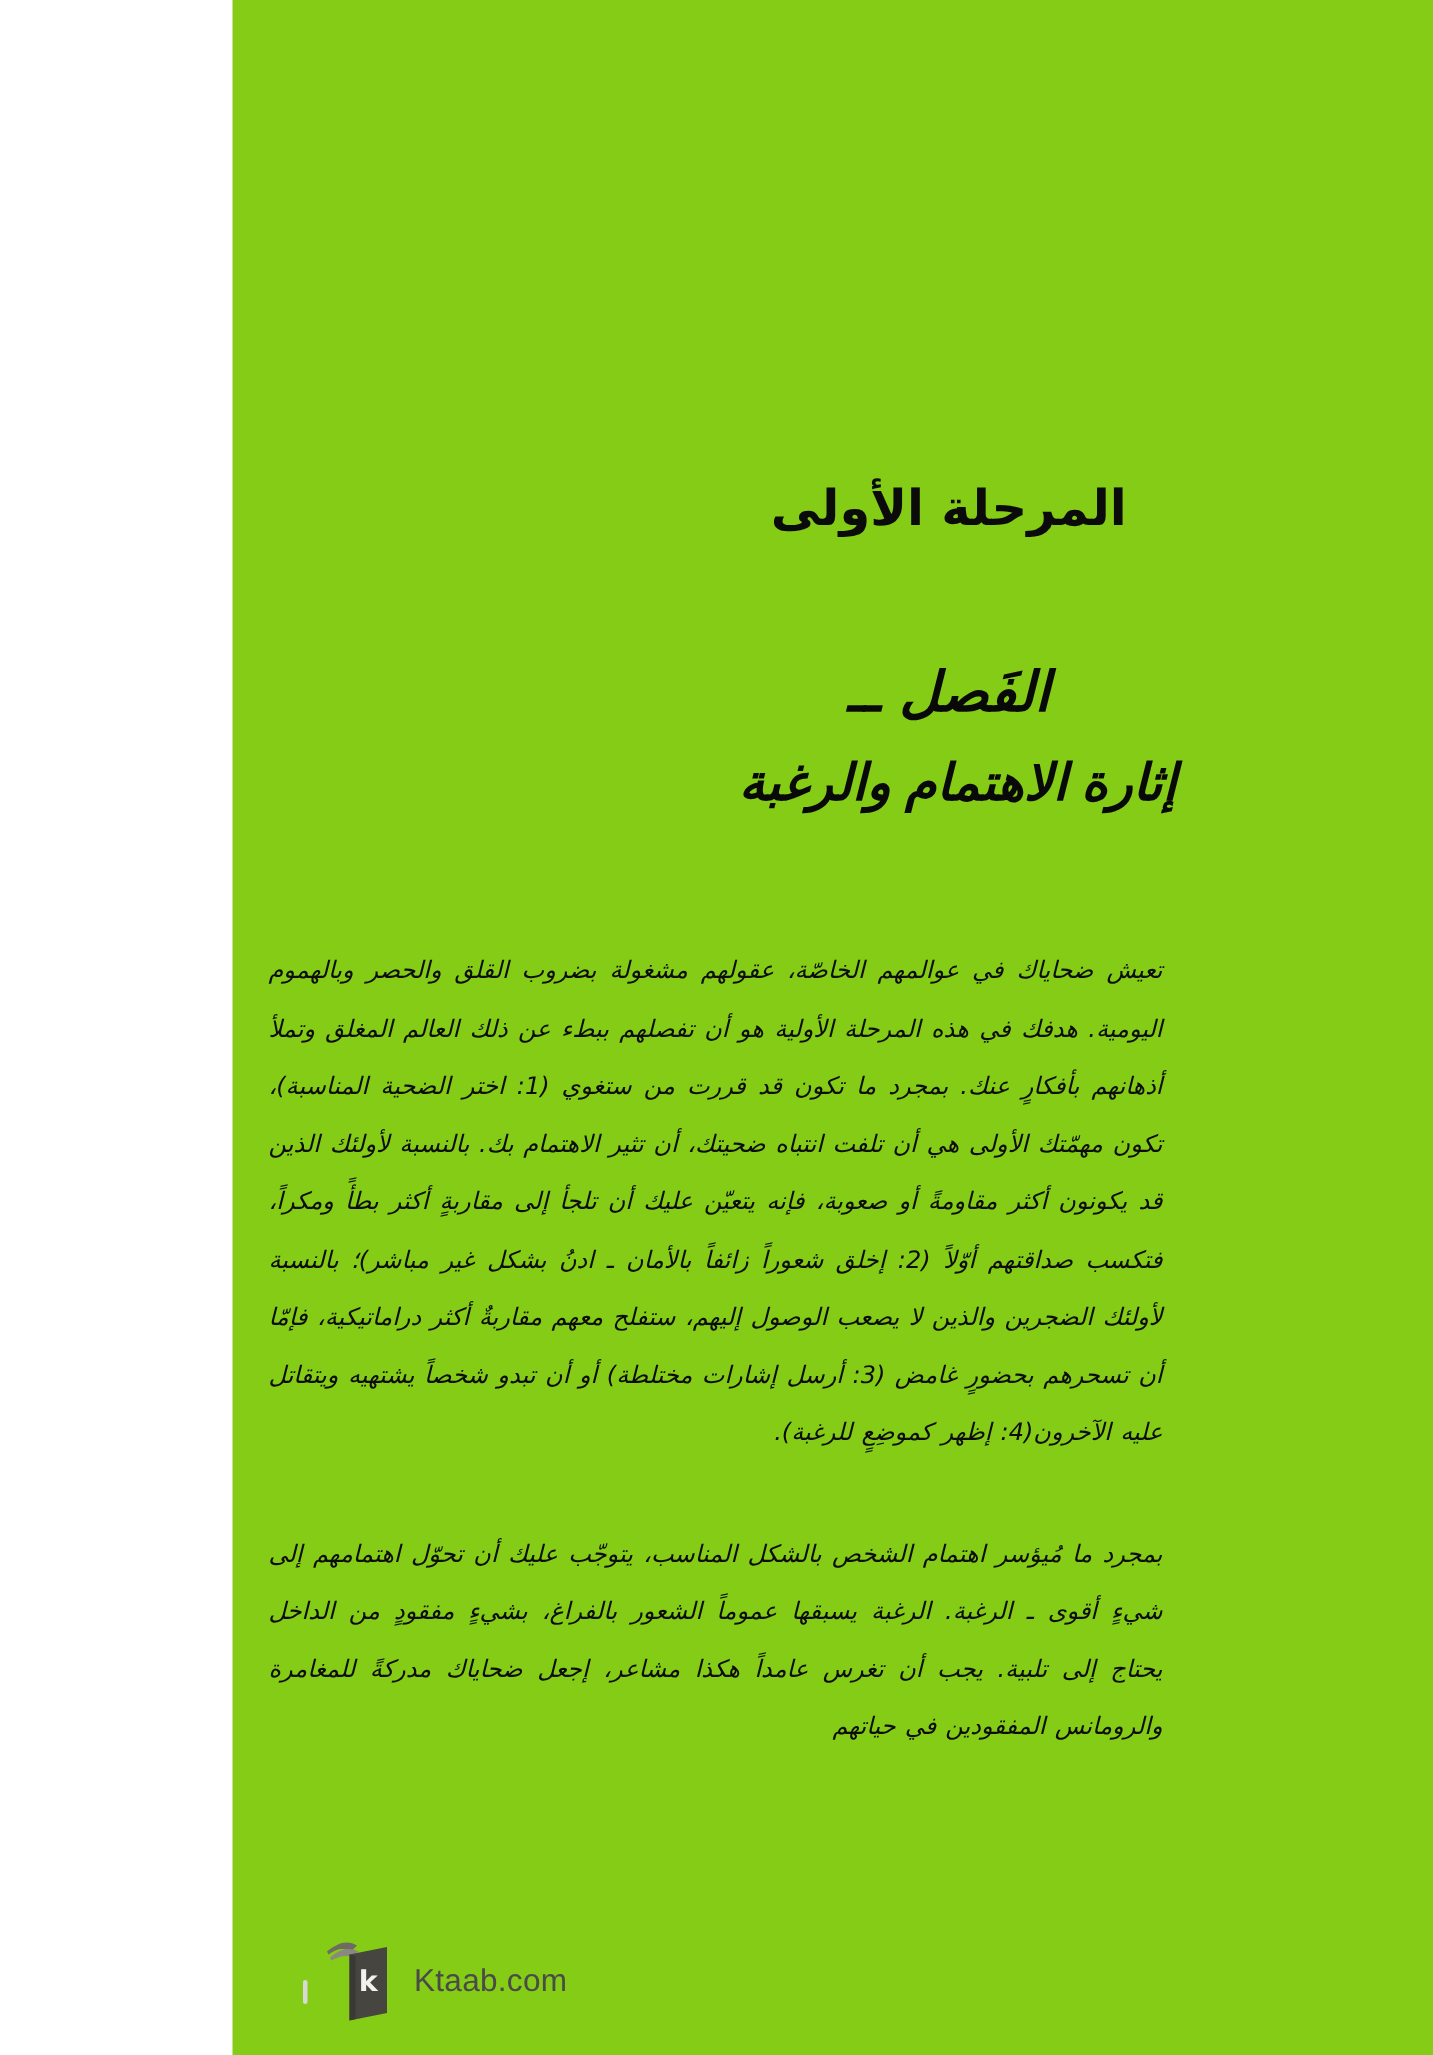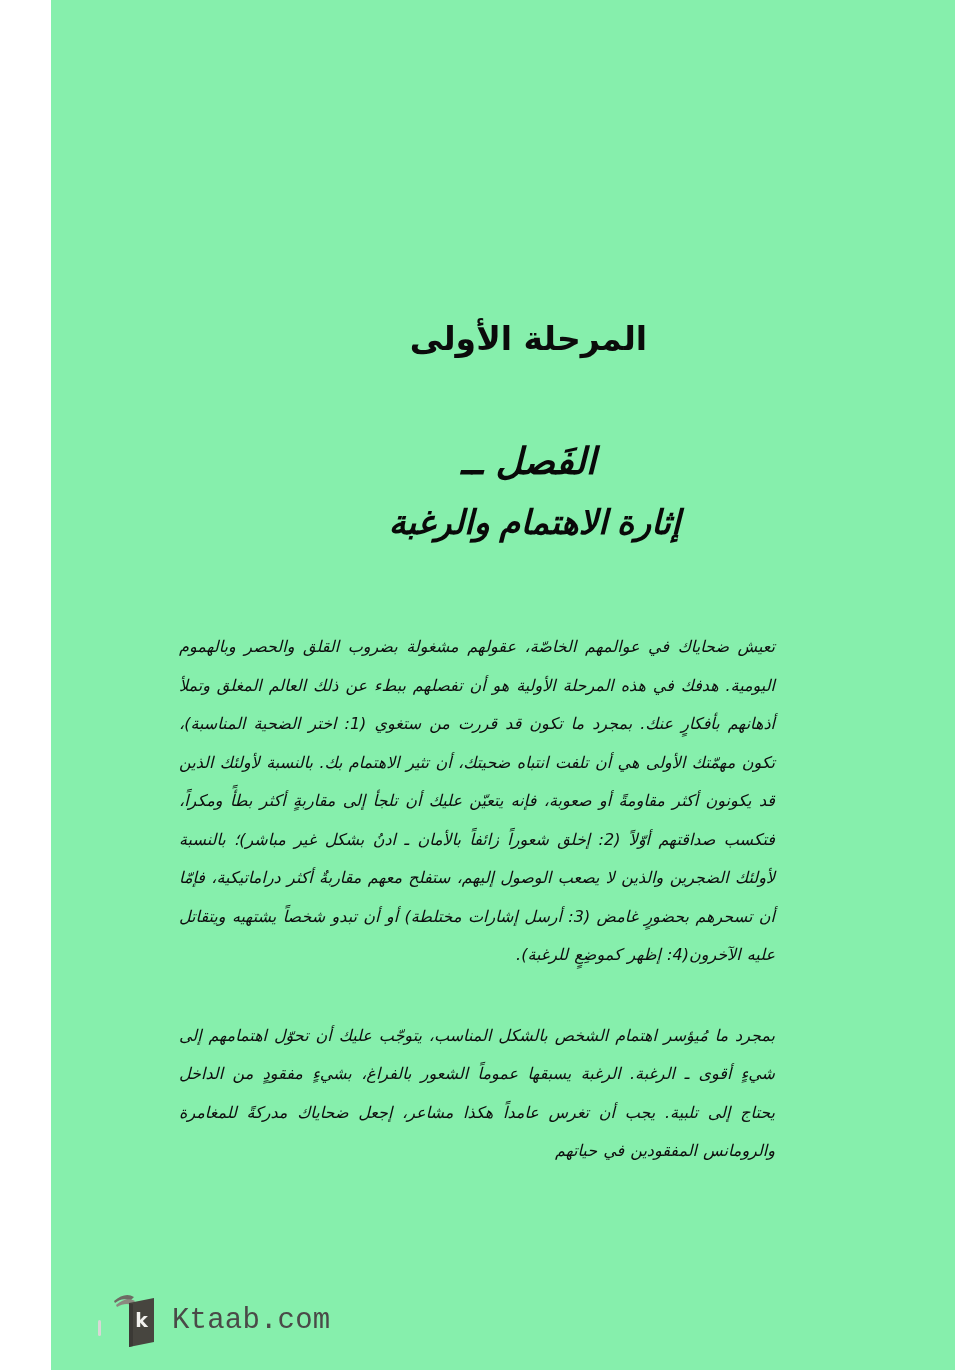--- a/index.html
+++ b/index.html
@@ -6,23 +6,23 @@
   html, body {
     margin: 0;
     padding: 0;
     background: #ffffff;
   }
   body {
     font-family: "DejaVu Sans", sans-serif;
   }
   .page {
     position: relative;
-    width: 904px;
+    width: 800px;
     height: 1370px;
-    background: #86efac;
+    background: #84cc16;
     overflow: hidden;
     box-sizing: border-box;
   }
 
   
   .heading-block {
     position: absolute;
     top: 318px;
     left: 0;
     width: 955px;
@@ -105,22 +105,22 @@
     align-items: center;
     gap: 11px;
     direction: ltr;
   }
   .book-icon {
     width: 48px;
     height: 56px;
     display: block;
   }
   .brand-text {
-    font-family: Liberation Mono, monospace;
-    font-size: 29px;
+    font-family: Liberation Sans, sans-serif;
+    font-size: 21px;
     font-weight: 400;
     color: #4a4a48;
     letter-spacing: 0.2px;
     line-height: 1;
     direction: ltr;
   }
   .edge-speck {
     position: absolute;
     left: 47px;
     top: 1320px;

